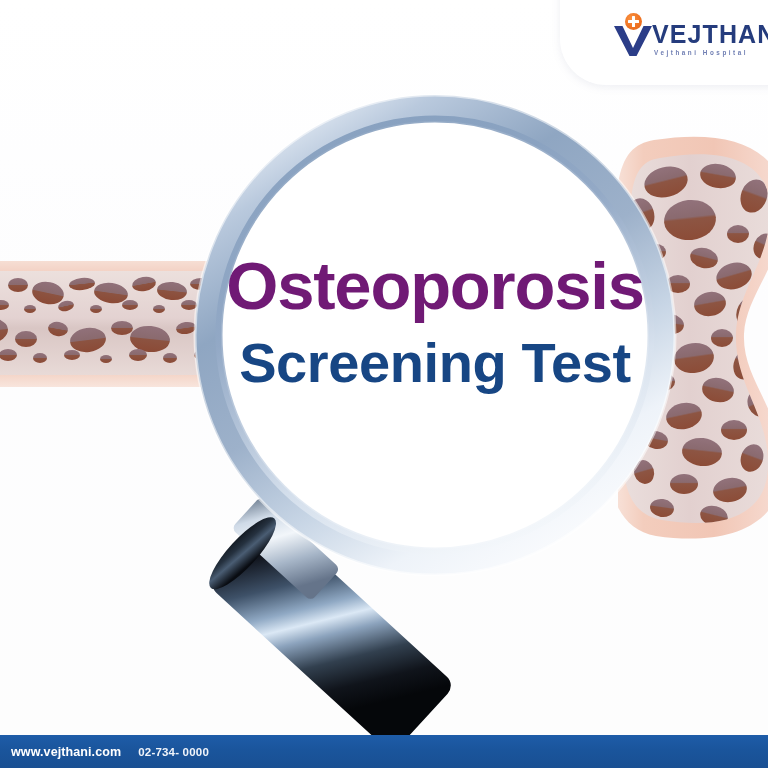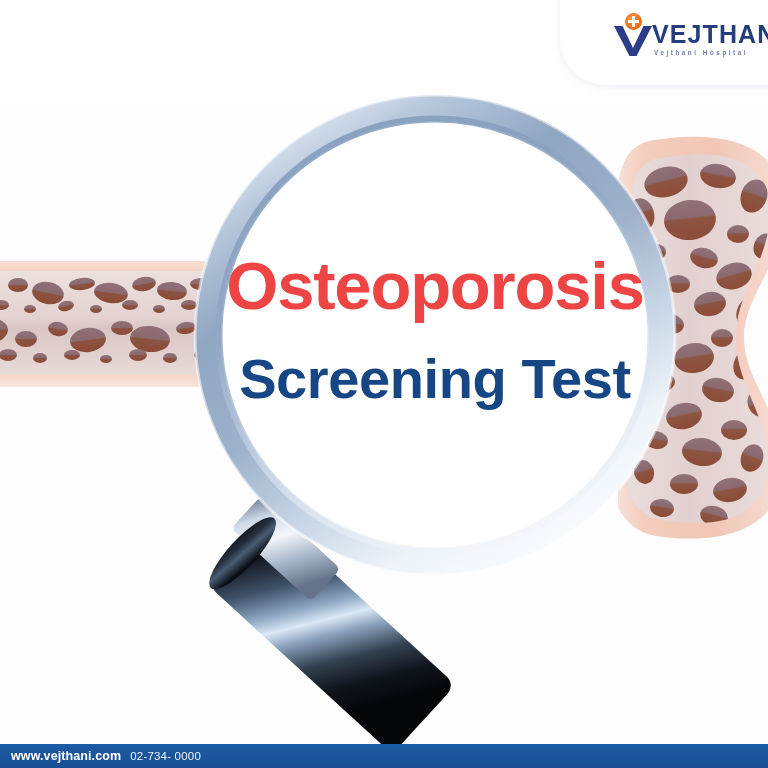--- a/index.html
+++ b/index.html
@@ -158,23 +158,23 @@
     display: flex;
     flex-direction: column;
     align-items: center;
     justify-content: center;
   }
   .title-main {
     font-family: "Liberation Sans", sans-serif;
     font-weight: 700;
     font-size: 67px;
     line-height: 1;
-    color: #ef4444;
+    color: #701a75;
     letter-spacing: -1.2px;
-    margin: 16px;
+    margin: 0;
     white-space: nowrap;
     transform: translateY(-22px);
   }
   .title-sub {
     font-family: "Liberation Sans", sans-serif;
     font-weight: 700;
     font-size: 56px;
     line-height: 1;
     color: #174684;
     letter-spacing: -0.4px;
@@ -182,41 +182,41 @@
     white-space: nowrap;
     transform: translateY(-6px);
   }
 
   
   .footer-bar {
     position: absolute;
     left: 0;
     bottom: 0;
     width: 768px;
-    height: 24px;
+    height: 33px;
     background: linear-gradient(180deg, #1e5ca8 0%, #1a559c 45%, #194f92 100%);
     z-index: 50;
     display: flex;
     align-items: center;
     padding-left: 11px;
     box-sizing: border-box;
   }
   .footer-site {
     font-family: "Liberation Sans", sans-serif;
     font-size: 12.5px;
     font-weight: 700;
     color: #ffffff;
     letter-spacing: 0.1px;
   }
   .footer-phone {
     font-family: "Liberation Sans", sans-serif;
     font-size: 11.5px;
-    font-weight: 400;
+    font-weight: 700;
     color: #f0f4fa;
-    margin-left: 9px;
+    margin-left: 17px;
     letter-spacing: 0.2px;
   }
 </style>
 </head>
 <body>
 
 <div class="poster">
 
   <div class="bg-wash"></div>
 

